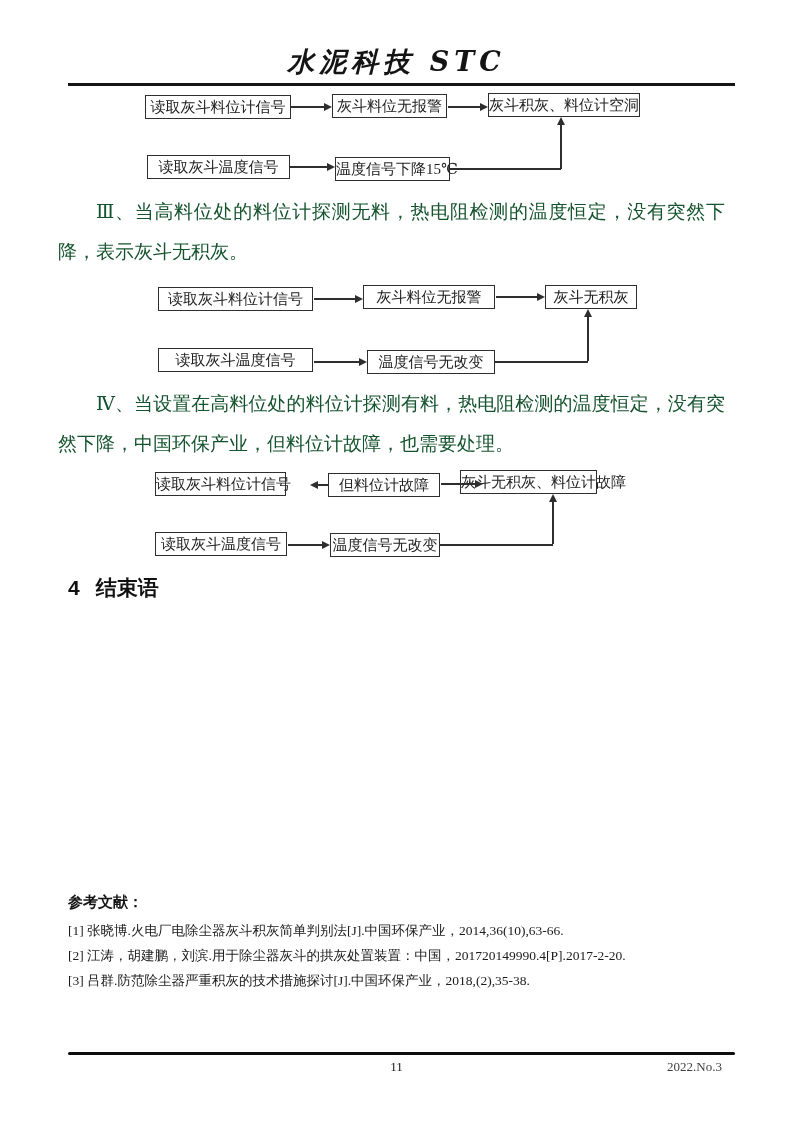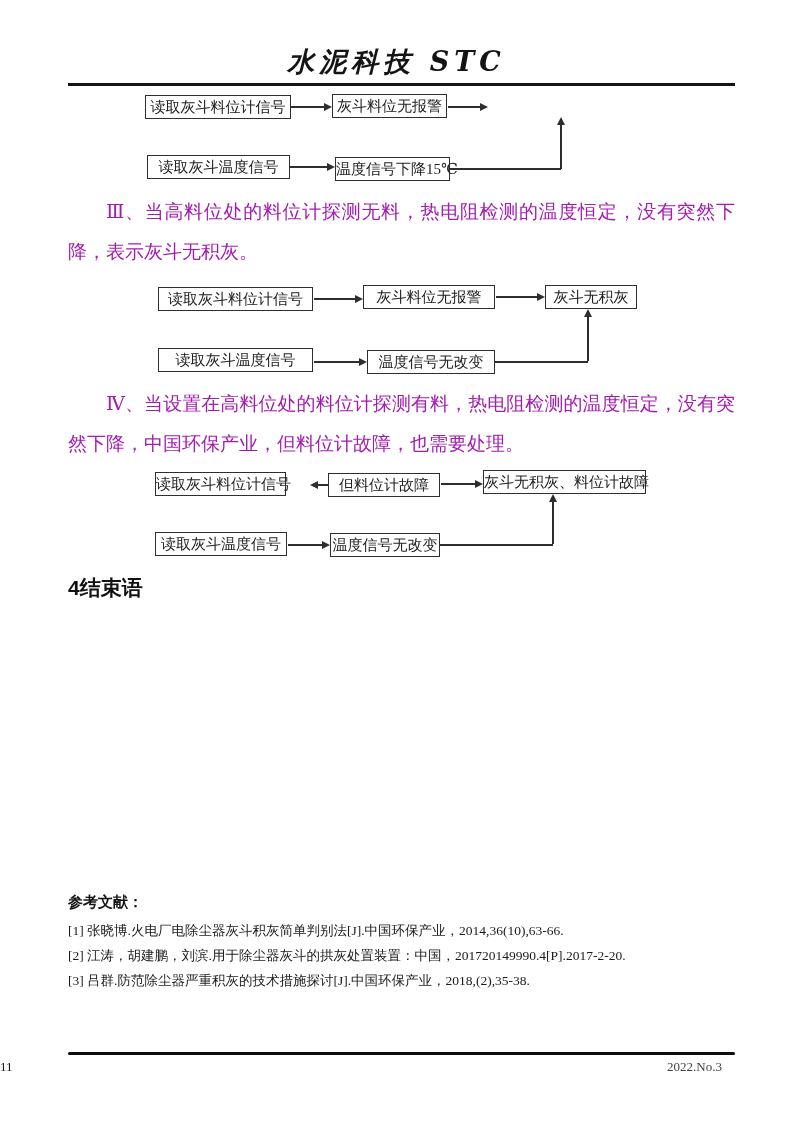--- a/index.html
+++ b/index.html
@@ -43,33 +43,33 @@
     border-top:4px solid transparent; border-bottom:4px solid transparent;
     border-left:8px solid #2e2e2e; }
   .arr-l { position:absolute; width:0; height:0;
     border-top:4px solid transparent; border-bottom:4px solid transparent;
     border-right:8px solid #2e2e2e; }
   .arr-u { position:absolute; width:0; height:0;
     border-left:4px solid transparent; border-right:4px solid transparent;
     border-bottom:8px solid #2e2e2e; }
   
   .para {
-    position:absolute; left:68px; width:667px;
+    position:absolute; left:58px; width:667px;
     font-size:19px; line-height:40px;
     text-align:justify; text-indent:2em;
-    color:#a21caf;
+    color:#14532d;
   }
   .para-3 { top:192px; }
   .para-4 { top:384px; }
   .section-heading {
     position:absolute; left:68px; top:574px;
     font-family:"Liberation Sans","DejaVu Sans",sans-serif;
     font-weight:bold; font-size:21px; color:#111;
   }
-  .section-heading .sec-title { margin-left:0; }
+  .section-heading .sec-title { margin-left:16px; }
   .section-body {
     position:absolute; left:68px; top:611px; width:667px;
     font-size:19px; line-height:35px;
     text-align:justify; text-indent:2em;
     color:#161616;
   }
   
   .refs-heading {
     position:absolute; left:68px; top:893px;
     font-size:15px; font-weight:600; color:#141414;
@@ -79,38 +79,39 @@
     list-style:none;
     font-size:13.5px; line-height:25px; color:#1a1a1a;
   }
   
   .footer-rule {
     position:absolute; left:68px; top:1052px; width:667px; height:3px;
     background:#0d0d0d; border-radius:2px;
   }
   .footer-page {
     position:absolute; left:0; top:1059px; width:100%;
-    font-size:13px; color:#1a1a1a;
+    text-align:center; font-size:13px; color:#1a1a1a;
   }
   .footer-issue {
     position:absolute; right:71px; top:1059px;
     font-size:13px; color:#404040;
   }
 </style>
 </head>
 <body>
 
 <div class="page">
 
   <div class="journal-title">水泥科技 STC</div>
   <div class="header-rule"></div>
 
   <div class="fc fc1">
     <div class="fbox" style="left:77px;top:5px;width:146px">读取灰斗料位计信号</div>
     <div class="fbox" style="left:264px;top:4px;width:115px">灰斗料位无报警</div>
+    <div class="fbox" style="left:420px;top:3px;width:152px">灰斗积灰、料位计空洞</div>
     <div class="fbox" style="left:79px;top:65px;width:143px">读取灰斗温度信号</div>
     <div class="fbox" style="left:267px;top:67px;width:115px">温度信号下降15℃</div>
     <div class="hline" style="left:223px;top:16px;width:33px"></div>
     <div class="arr-r" style="left:256px;top:13px"></div>
     <div class="hline" style="left:380px;top:16px;width:32px"></div>
     <div class="arr-r" style="left:412px;top:13px"></div>
     <div class="hline" style="left:222px;top:76px;width:37px"></div>
     <div class="arr-r" style="left:259px;top:73px"></div>
     <div class="hline" style="left:382px;top:78px;width:111px"></div>
     <div class="vline" style="left:492px;top:33px;height:46px"></div>
@@ -134,21 +135,21 @@
     <div class="hline" style="left:427px;top:81px;width:93px"></div>
     <div class="vline" style="left:519px;top:35px;height:46px"></div>
     <div class="arr-u" style="left:516px;top:29px"></div>
   </div>
 
   <div class="para para-4">Ⅳ、当设置在高料位处的料位计探测有料，热电阻检测的温度恒定，没有突然下降，中国环保产业，但料位计故障，也需要处理。</div>
 
   <div class="fc fc3">
     <div class="fbox" style="left:87px;top:7px;width:131px">读取灰斗料位计信号</div>
     <div class="fbox" style="left:260px;top:8px;width:112px">但料位计故障</div>
-    <div class="fbox" style="left:415px;top:5px;width:163px">灰斗无积灰、料位计故障</div>
+    <div class="fbox" style="left:392px;top:5px;width:137px">灰斗无积灰、料位计故障</div>
     <div class="fbox" style="left:87px;top:67px;width:132px">读取灰斗温度信号</div>
     <div class="fbox" style="left:262px;top:68px;width:110px">温度信号无改变</div>
     <div class="arr-l" style="left:242px;top:16px"></div>
     <div class="hline" style="left:250px;top:19px;width:10px"></div>
     <div class="hline" style="left:373px;top:18px;width:34px"></div>
     <div class="arr-r" style="left:407px;top:15px"></div>
     <div class="hline" style="left:220px;top:79px;width:34px"></div>
     <div class="arr-r" style="left:254px;top:76px"></div>
     <div class="hline" style="left:372px;top:79px;width:113px"></div>
     <div class="vline" style="left:484px;top:35px;height:44px"></div>

